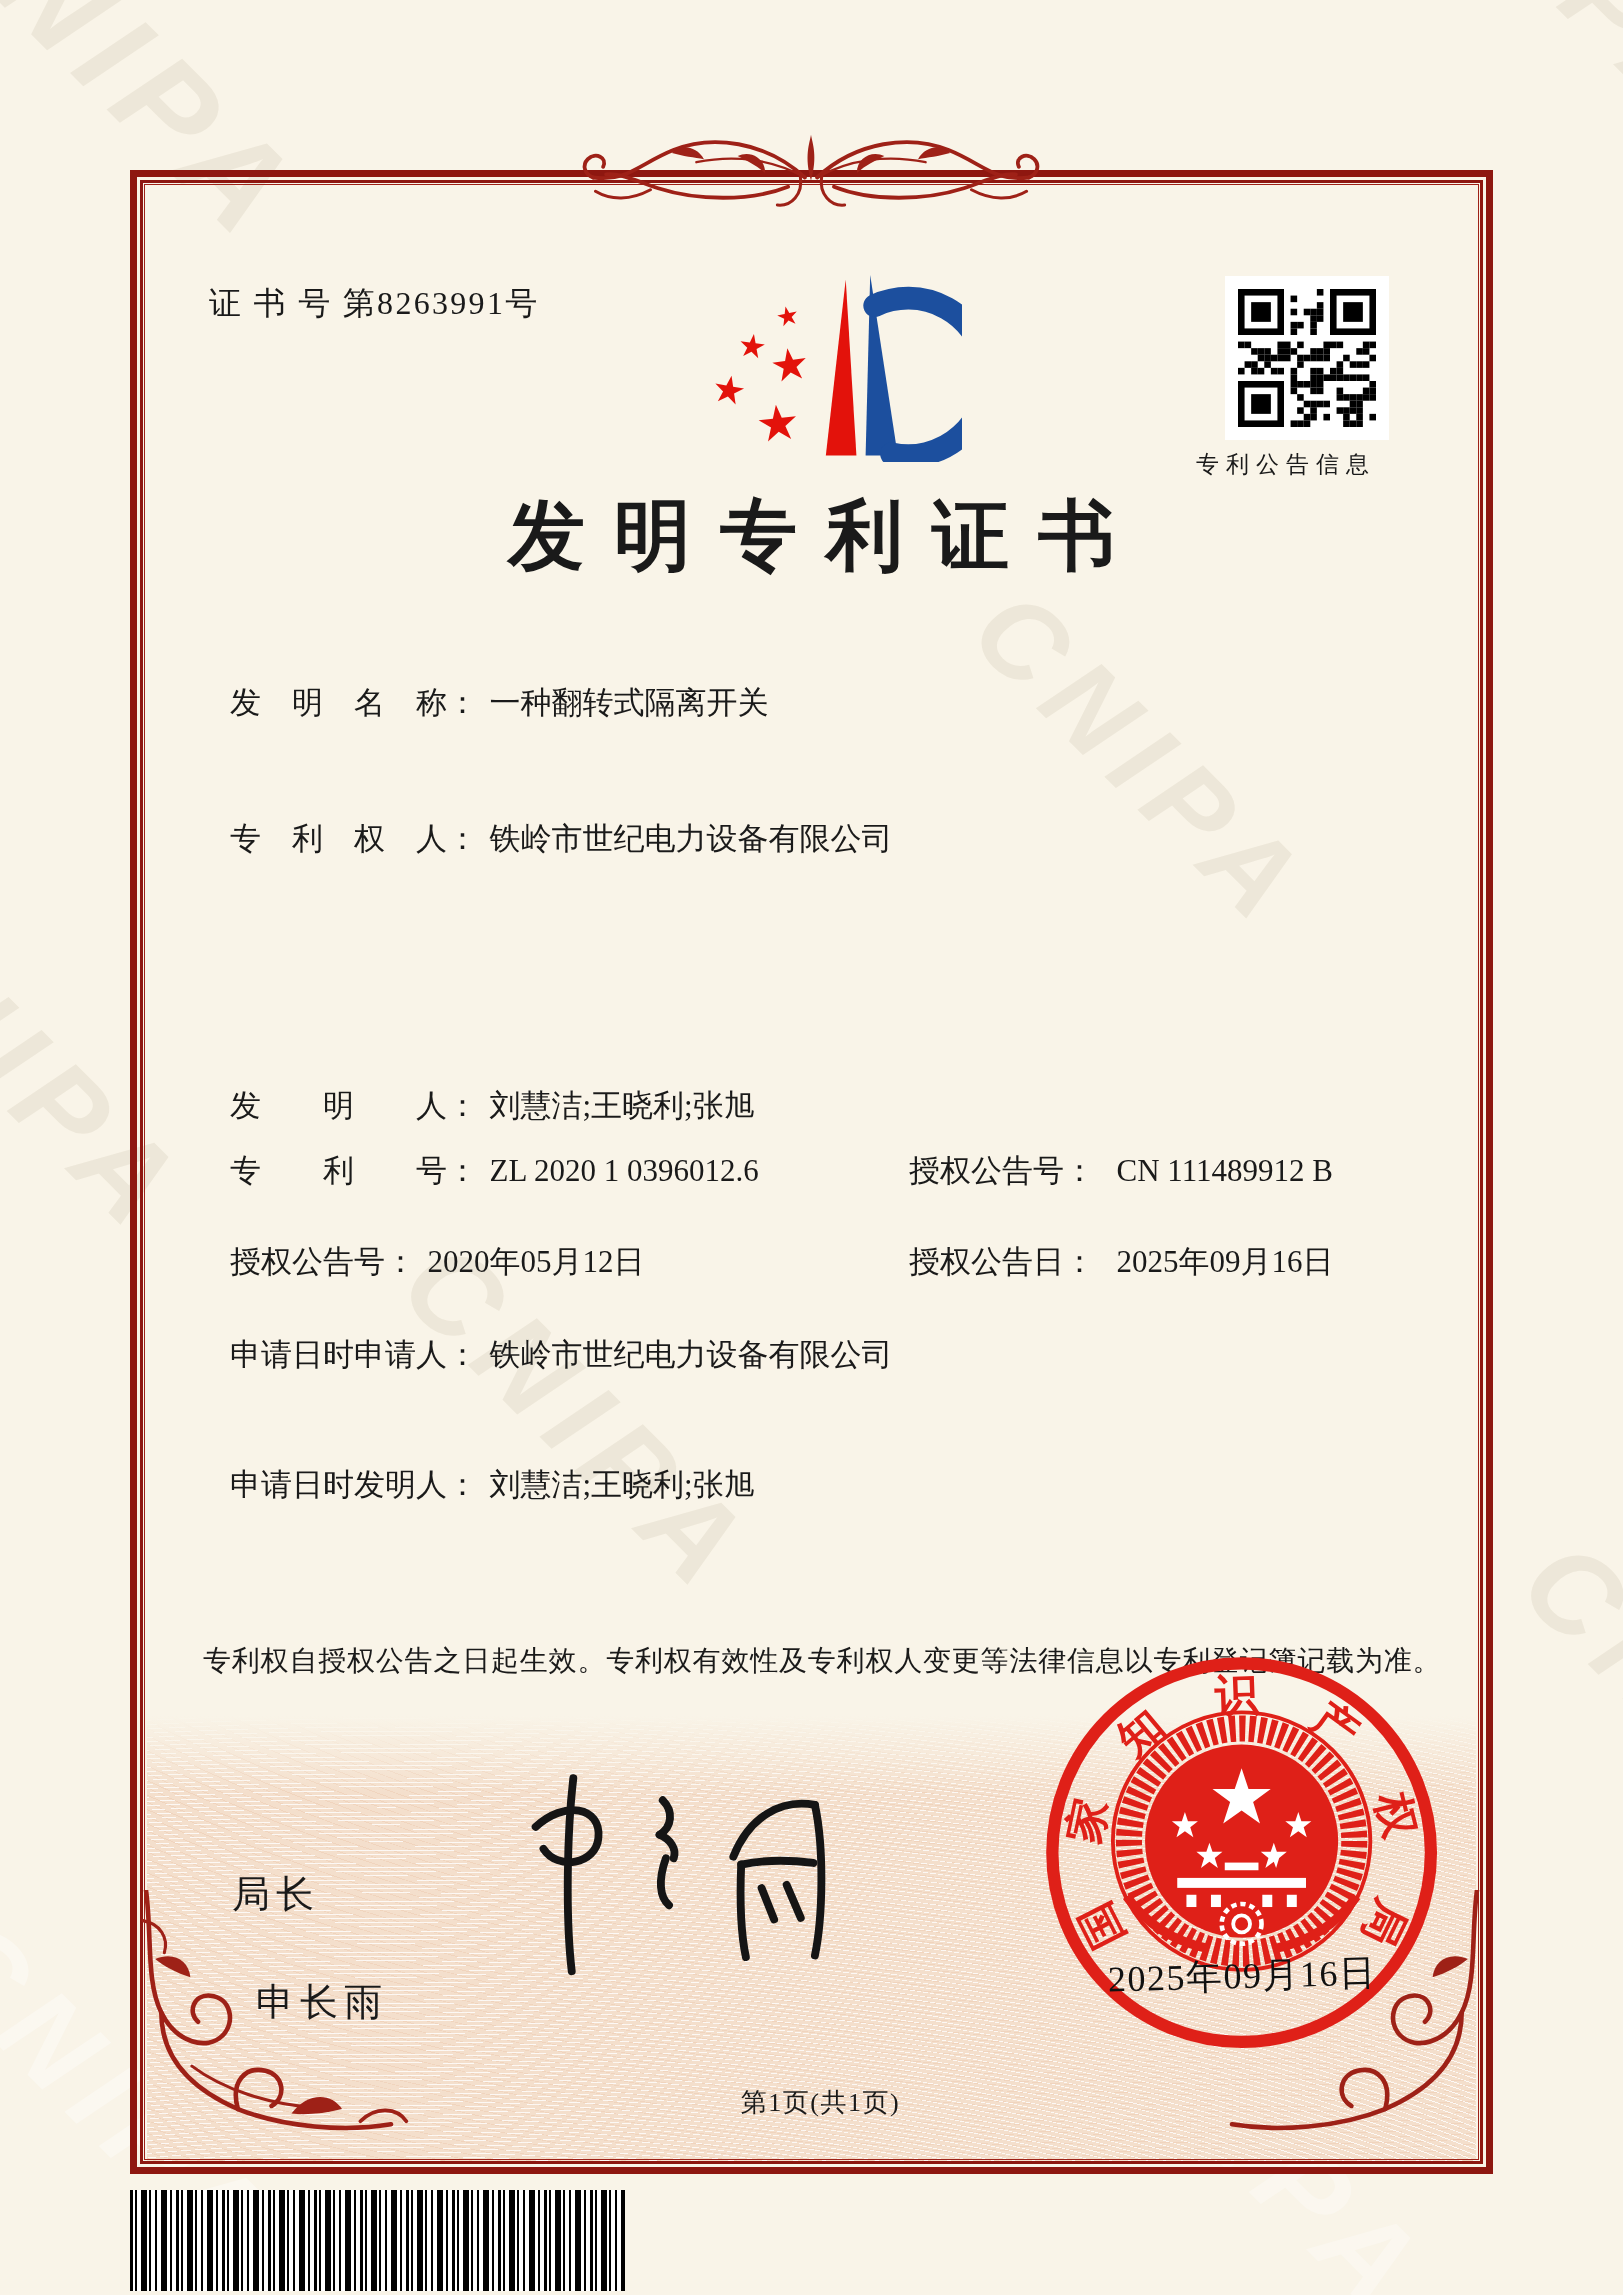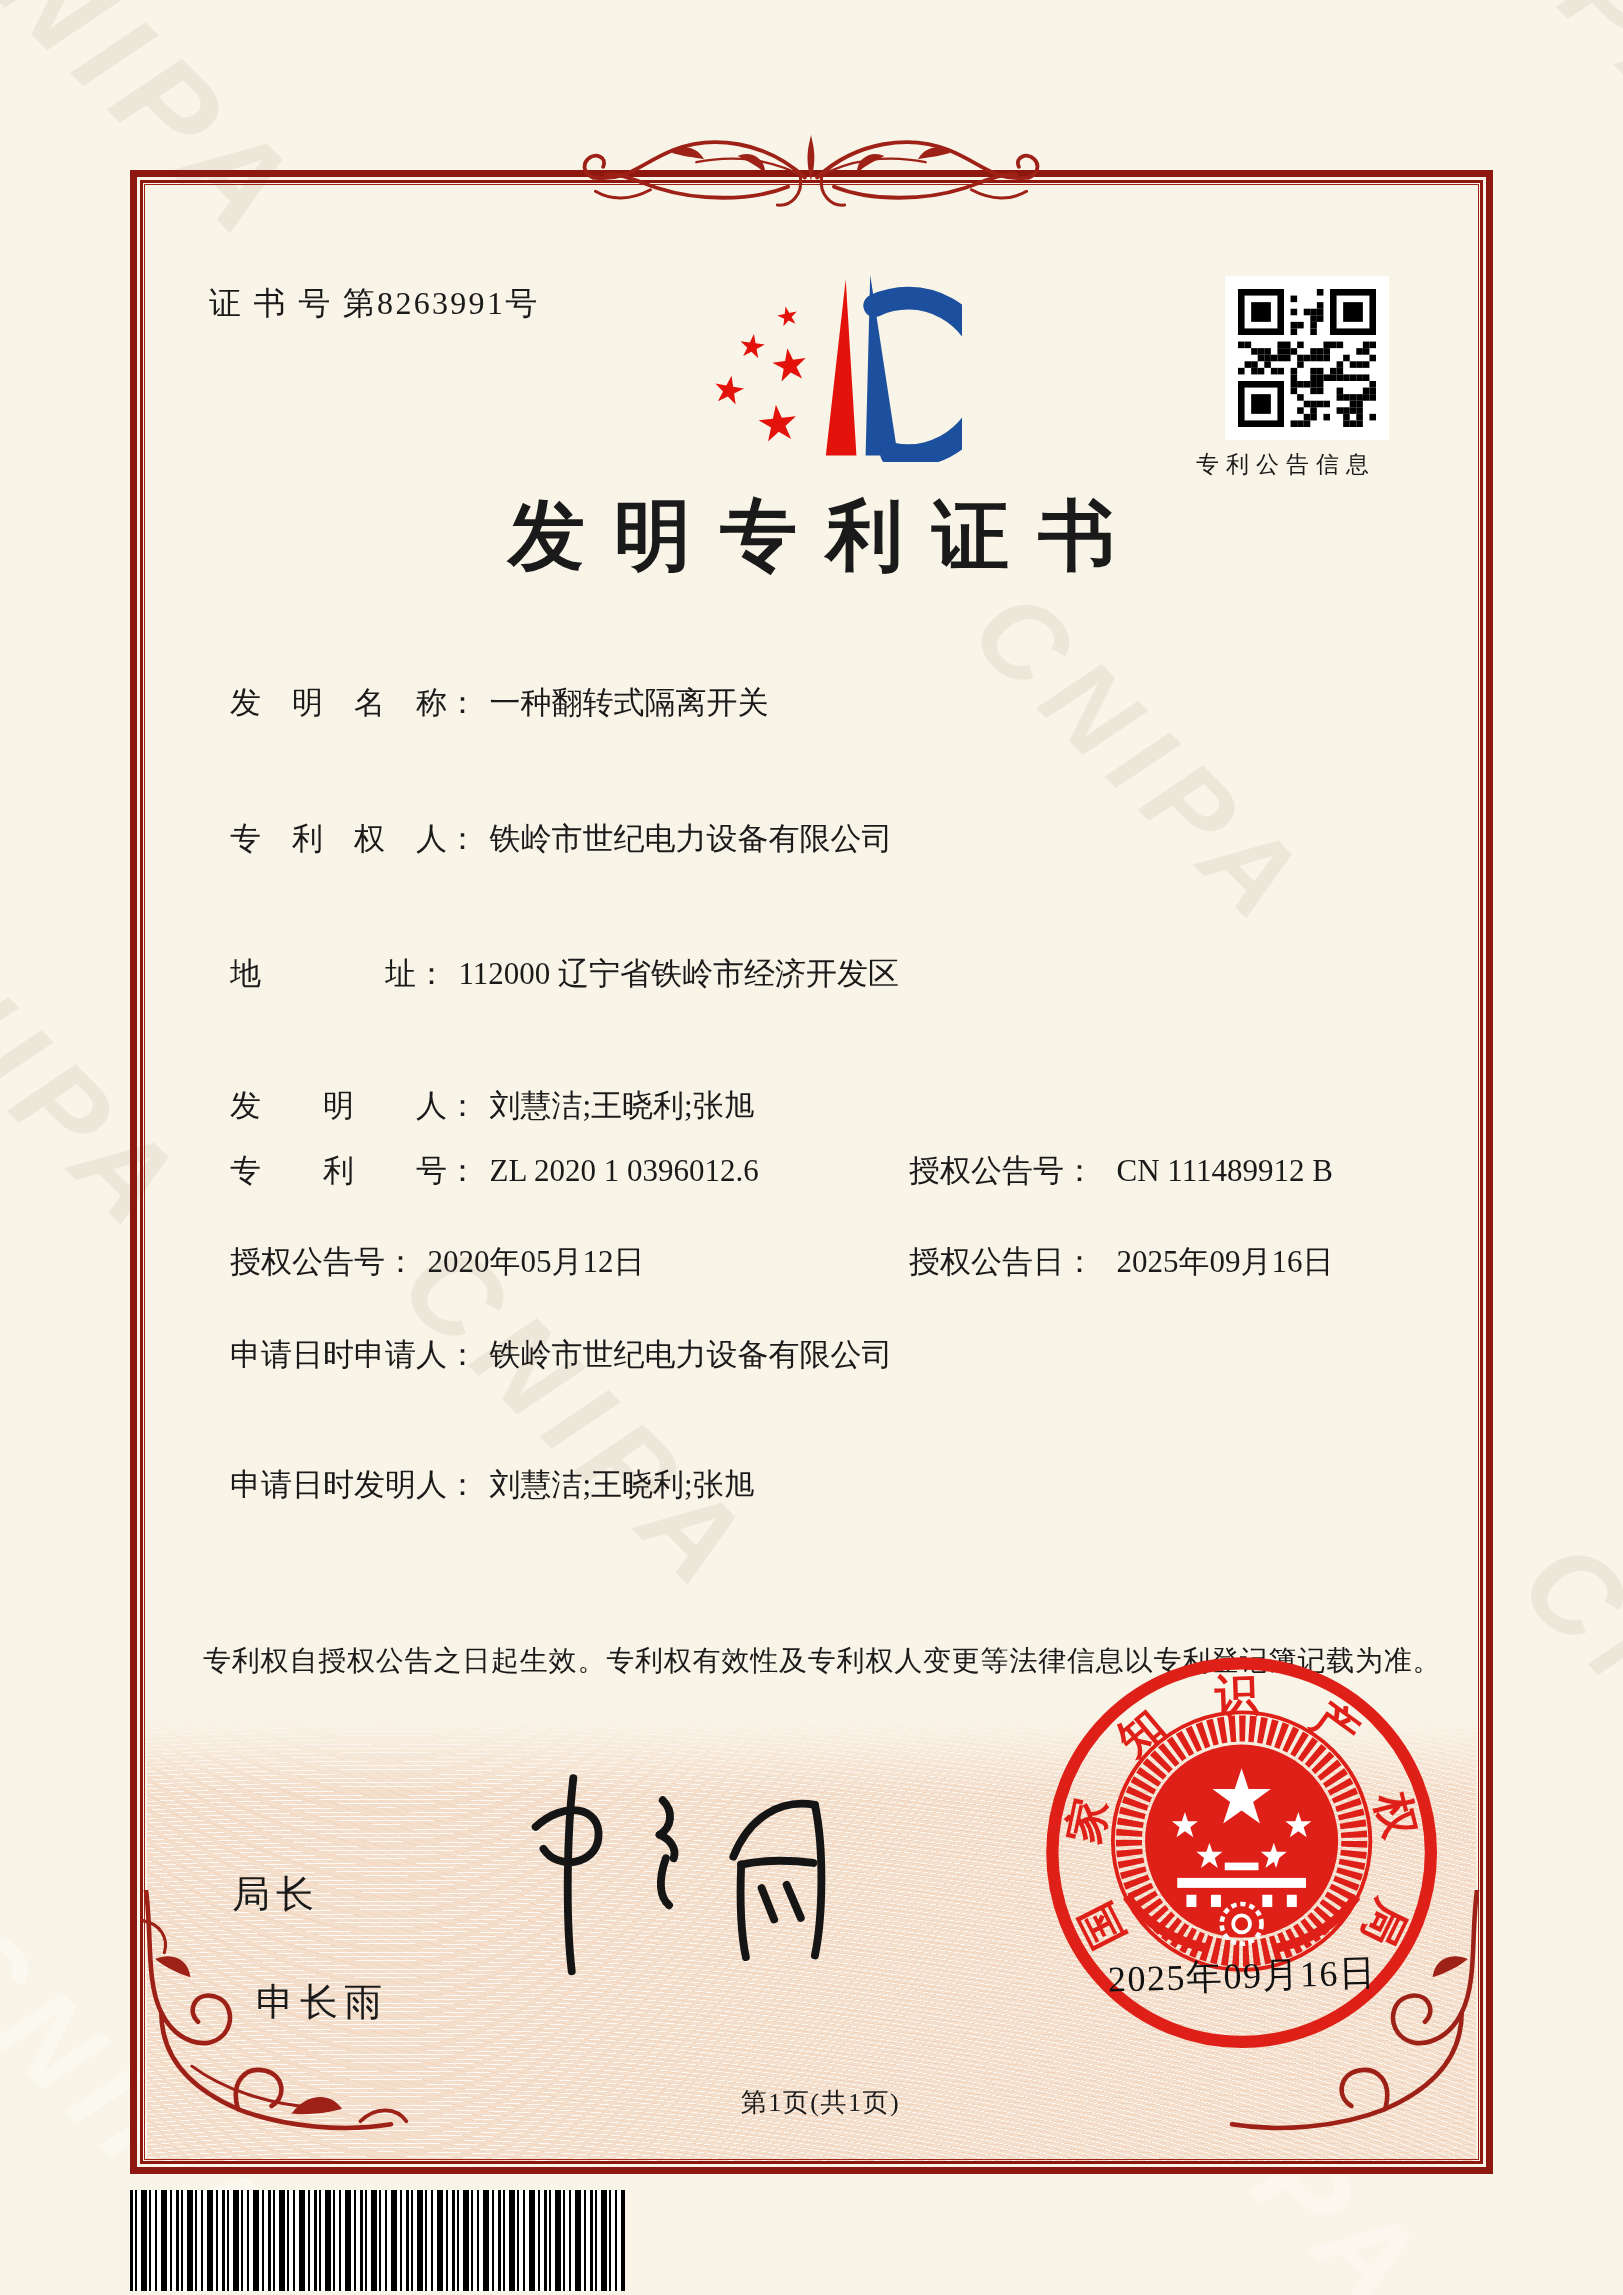--- a/index.html
+++ b/index.html
@@ -276,23 +276,20 @@
   <div class="qr-label">专利公告信息</div>
 
   <div class="title">发明专利证书</div>
 
   <div class="row" style="top:682px">
     <span class="flabel">发　明　名　称：</span><span class="fvalue">一种翻转式隔离开关</span>
   </div>
   <div class="row" style="top:818px">
     <span class="flabel">专　利　权　人：</span><span class="fvalue">铁岭市世纪电力设备有限公司</span>
   </div>
-  <div class="row" style="top:953px">
-    <span class="flabel">地　　　　址：</span><span class="fvalue">112000 辽宁省铁岭市经济开发区</span>
-  </div>
   <div class="row" style="top:1085px">
     <span class="flabel">发　　明　　人：</span><span class="fvalue">刘慧洁;王晓利;张旭</span>
   </div>
   <div class="row" style="top:1150px">
     <span class="flabel">专　　利　　号：</span><span class="fvalue">ZL 2020 1 0396012.6</span>
   </div>
   <div class="row" style="top:1241px">
     <span class="flabel">授权公告号：</span><span class="fvalue">2020年05月12日</span>
   </div>
   <div class="row" style="top:1464px">

